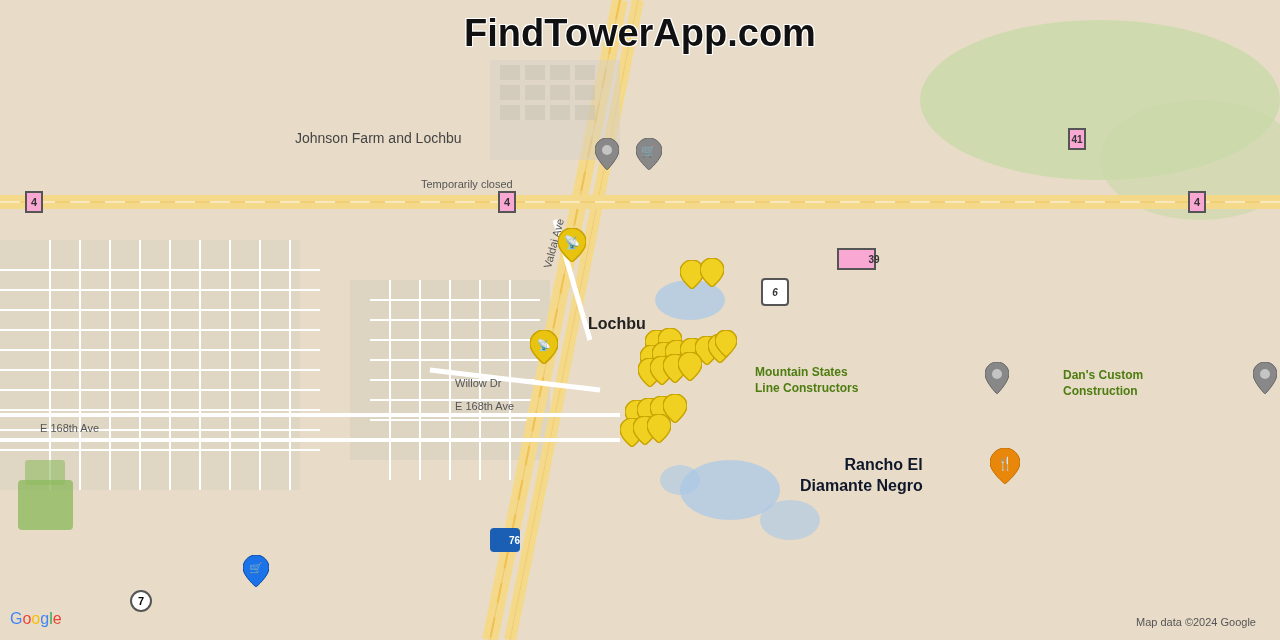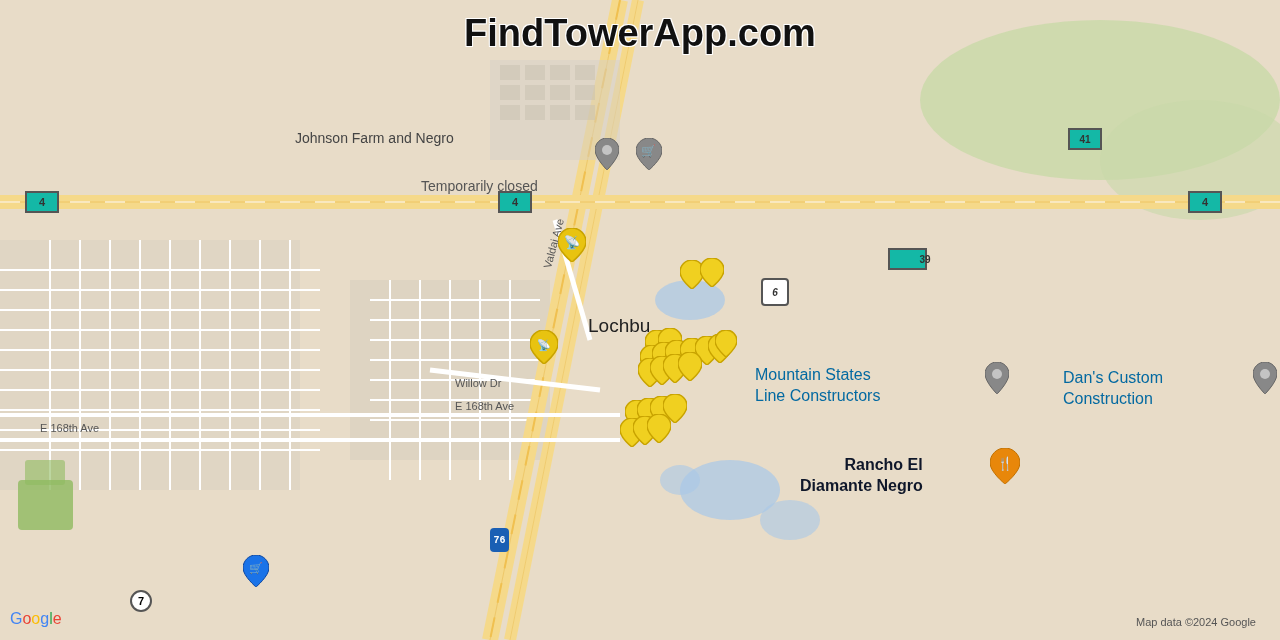--- a/index.html
+++ b/index.html
@@ -9,24 +9,24 @@
       width: 1280px;
       height: 640px;
       position: relative;
       background-color: #e8dcc8;
       overflow: hidden;
     }
 
     
     .route-marker {
       position: absolute;
-      width: 34px;
+      width: 18px;
       height: 22px;
       border: 2px solid #555;
-      background: #14b8a6;
+      background: #f9a8d4;
       display: flex;
       align-items: center;
       justify-content: center;
       font-size: 11px;
       font-weight: bold;
       color: #333;
     }
 
     .route-marker-us {
       position: absolute;
@@ -41,76 +41,75 @@
       font-weight: bold;
       color: #333;
       border-radius: 4px;
     }
 
     
     .interstate-marker {
       position: absolute;
       background: #1a5fb4;
       border-radius: 4px;
-      width: 19px;
+      width: 30px;
       height: 24px;
       display: flex;
       align-items: center;
-      justify-content: center;
+      justify-content: flex-end;
       font-size: 11px;
       font-weight: bold;
       color: white;
-      font-family: Liberation Mono, monospace;
     }
 
     
     .map-title {
       position: absolute;
       top: 12px;
       left: 50%;
       transform: translateX(-50%);
       font-size: 38px;
       font-weight: bold;
       color: #111;
       white-space: nowrap;
       z-index: 10;
       text-shadow: 1px 1px 0 #fff, -1px -1px 0 #fff, 1px -1px 0 #fff, -1px 1px 0 #fff;
     }
 
     .place-label-bold {
       position: absolute;
-      font-size: 19px;
+      font-size: 16px;
       color: #222;
-      font-weight: 400;
+      font-weight: 700;
       white-space: nowrap;
     }
 
     .street-label {
       position: absolute;
       font-size: 11px;
       color: #555;
       white-space: nowrap;
       transform-origin: center center;
     }
 
     
     .temp-closed-label {
       position: absolute;
-      font-size: 14px;
+      font-size: 11px;
       color: #555;
       white-space: nowrap;
       text-align: right;
     }
 
     
     .business-label {
       position: absolute;
-      font-size: 16px;
-      color: #0369a1;
-      font-weight: 400;
+      font-size: 12px;
+      color: #4d7c0f;
+      font-weight: 700;
       white-space: nowrap;
       line-height: 1.3;
     }
 
     .restaurant-label {
       position: absolute;
       font-size: 16px;
       color: #0f172a;
       font-weight: 600;
       white-space: nowrap;
@@ -243,42 +242,42 @@
   </div>
 
   <div class="route-marker" style="left:498px; top:191px;">
     <span>4</span>
   </div>
 
   <div class="route-marker" style="left:1188px; top:191px;">
     <span>4</span>
   </div>
 
-  <div class="route-marker" style="left:888px; top:248px;padding-left:35px;">
+  <div class="route-marker" style="left:837px; top:248px;padding-left:35px;">
     <span style="font-size:10px;">39</span>
   </div>
 
   <div class="route-marker-us" style="left:761px; top:278px;">
     <span style="font-size:10px; font-style:italic;">6</span>
   </div>
 
   <div class="route-marker" style="left:1068px; top:128px;">
     <span style="font-size:10px;">41</span>
   </div>
 
   <div class="interstate-marker" style="left:490px; top:528px;">
     <span style="font-size:10px;">76</span>
   </div>
 
   <div style="position:absolute; left:130px; bottom:28px; width:22px; height:22px; border:2px solid #555; border-radius:50%; background:white; display:flex; align-items:center; justify-content:center; font-size:11px; font-weight:bold;">
     <span>7</span>
   </div>
 
   <div style="position:absolute; left:295px; top:130px; font-size:14px; color:#444; font-weight:500; white-space:nowrap;">
-    Johnson Farm and Negro
+    Johnson Farm and Lochbu
   </div>
 
   <div class="temp-closed-label" style="left:421px; top:178px;">Temporarily closed</div>
 
   <div class="place-label-bold" style="left:588px; top:315px;">Lochbu</div>
 
   <div class="street-label" style="left:547px; top:262px; transform: rotate(-75deg); transform-origin: left center;">
     <span>Valdai Ave</span>
   </div>
 

